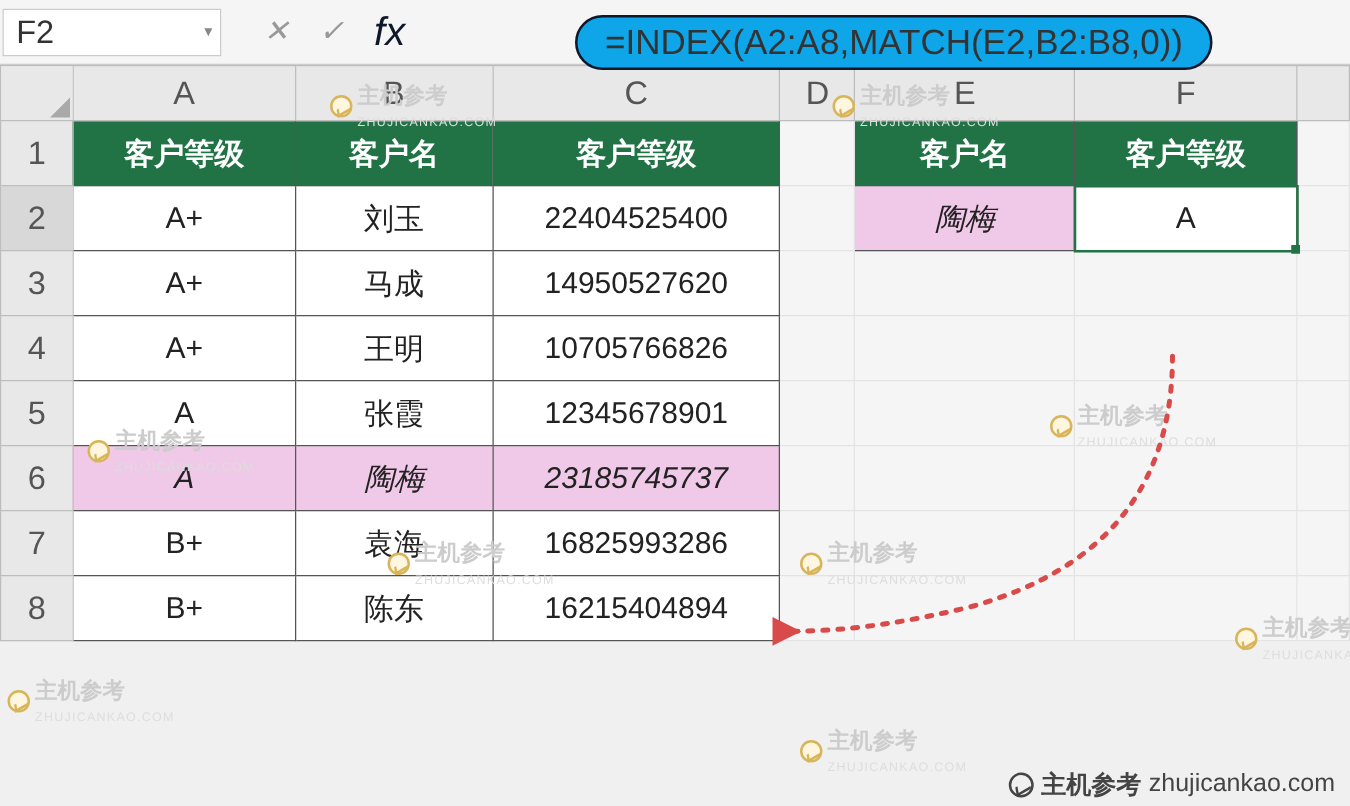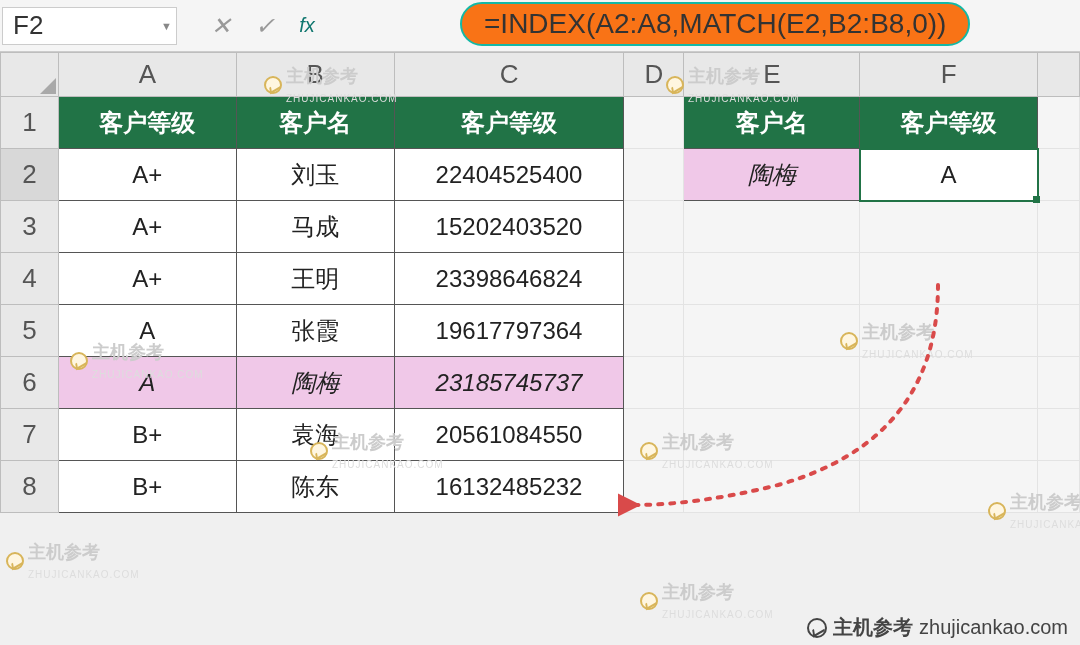--- a/index.html
+++ b/index.html
@@ -3,22 +3,22 @@
 <meta charset="utf-8">
 <style>
   * { box-sizing: border-box; margin: 0; padding: 0; }
   body { font-family: "Microsoft YaHei", Arial, sans-serif; background: #f0f0f0; width: 1080px; height: 645px; overflow: hidden; position: relative; }
   
   .formula-bar { display: flex; align-items: center; background: #f5f5f5; height: 52px; border-bottom: 1px solid #ccc; }
   .name-box { width: 175px; height: 38px; background: white; border: 1px solid #ccc; margin: 6px 10px 6px 2px; display: flex; align-items: center; padding: 0 10px; font-size: 26px; color: #333; position: relative; }
   .name-dropdown { position: absolute; right: 4px; color: #888; font-size: 11px; }
   .fb-btns { display: flex; gap: 24px; padding: 0 24px; align-items: center; color: #999; }
   .fb-btn { font-size: 24px; font-style: italic; }
-  .fx { font-style: italic; color: #0f766e; font-size: 20px; }
-  .formula-pill { position: absolute; left: 460px; top: 2px; background: #f97316; border: 2px solid #14b8a6; border-radius: 22px; padding: 4px 22px; font-size: 28px; color: #333; z-index: 5; }
+  .fx { font-style: italic; color: #0f172a; font-size: 32px; }
+  .formula-pill { position: absolute; left: 460px; top: 12px; background: #0ea5e9; border: 2px solid #0f172a; border-radius: 22px; padding: 4px 22px; font-size: 28px; color: #333; z-index: 5; }
   
   .wm { position: absolute; color: #ccc; font-size: 15px; display: flex; align-items: center; gap: 4px; user-select: none; z-index: 1; pointer-events: none; }
   .wm .ring { display: inline-block; width: 18px; height: 18px; border: 2px solid #d8b55a; border-radius: 50%; background: #fff6e0; position: relative; }
   .wm .ring::after { content:''; position:absolute; left:3px; top:7px; width:10px; height:4px; border-left:2px solid #d8b55a; border-bottom:2px solid #d8b55a; transform: rotate(-30deg) skewX(-20deg); }
   .wm .t1 { color: #ccc; font-size: 18px; font-weight: bold; }
   .wm .t2 { color: #ddd; font-size: 10px; letter-spacing: 1px; }
   
   .sheet { position: relative; }
   .grid { border-collapse: collapse; width: 100%; }
   .col-head td { background: #e8e8e8; text-align: center; font-size: 26px; color: #555; border: 1px solid #bdbdbd; height: 44px; }
@@ -134,71 +134,71 @@
     <td class="cell bordered">22404525400</td>
     <td class="cell empty"></td>
     <td class="cell bordered hl">陶梅</td>
     <td class="cell bordered sel">A</td>
     <td class="cell empty"></td>
   </tr>
   <tr>
     <td class="rownum">3</td>
     <td class="cell bordered">A+</td>
     <td class="cell bordered">马成</td>
-    <td class="cell bordered">15202403520</td>
+    <td class="cell bordered">14950527620</td>
     <td class="cell empty"></td>
     <td class="cell empty"></td>
     <td class="cell empty"></td>
     <td class="cell empty"></td>
   </tr>
   <tr>
     <td class="rownum">4</td>
     <td class="cell bordered">A+</td>
     <td class="cell bordered">王明</td>
-    <td class="cell bordered">23398646824</td>
+    <td class="cell bordered">10705766826</td>
     <td class="cell empty"></td>
     <td class="cell empty"></td>
     <td class="cell empty"></td>
     <td class="cell empty"></td>
   </tr>
   <tr>
     <td class="rownum">5</td>
     <td class="cell bordered">A</td>
     <td class="cell bordered">张霞</td>
-    <td class="cell bordered">19617797364</td>
+    <td class="cell bordered">12345678901</td>
     <td class="cell empty"></td>
     <td class="cell empty"></td>
     <td class="cell empty"></td>
     <td class="cell empty"></td>
   </tr>
   <tr>
     <td class="rownum">6</td>
     <td class="cell bordered hl">A</td>
     <td class="cell bordered hl">陶梅</td>
     <td class="cell bordered hl">23185745737</td>
     <td class="cell empty"></td>
     <td class="cell empty"></td>
     <td class="cell empty"></td>
     <td class="cell empty"></td>
   </tr>
   <tr>
     <td class="rownum">7</td>
     <td class="cell bordered">B+</td>
     <td class="cell bordered">袁海</td>
-    <td class="cell bordered">20561084550</td>
+    <td class="cell bordered">16825993286</td>
     <td class="cell empty"></td>
     <td class="cell empty"></td>
     <td class="cell empty"></td>
     <td class="cell empty"></td>
   </tr>
   <tr>
     <td class="rownum">8</td>
     <td class="cell bordered">B+</td>
     <td class="cell bordered">陈东</td>
-    <td class="cell bordered">16132485232</td>
+    <td class="cell bordered">16215404894</td>
     <td class="cell empty"></td>
     <td class="cell empty"></td>
     <td class="cell empty"></td>
     <td class="cell empty"></td>
   </tr>
 </tbody>
     </table>
 </div>
 
 <svg class="arrow-svg" width="360" height="260">

